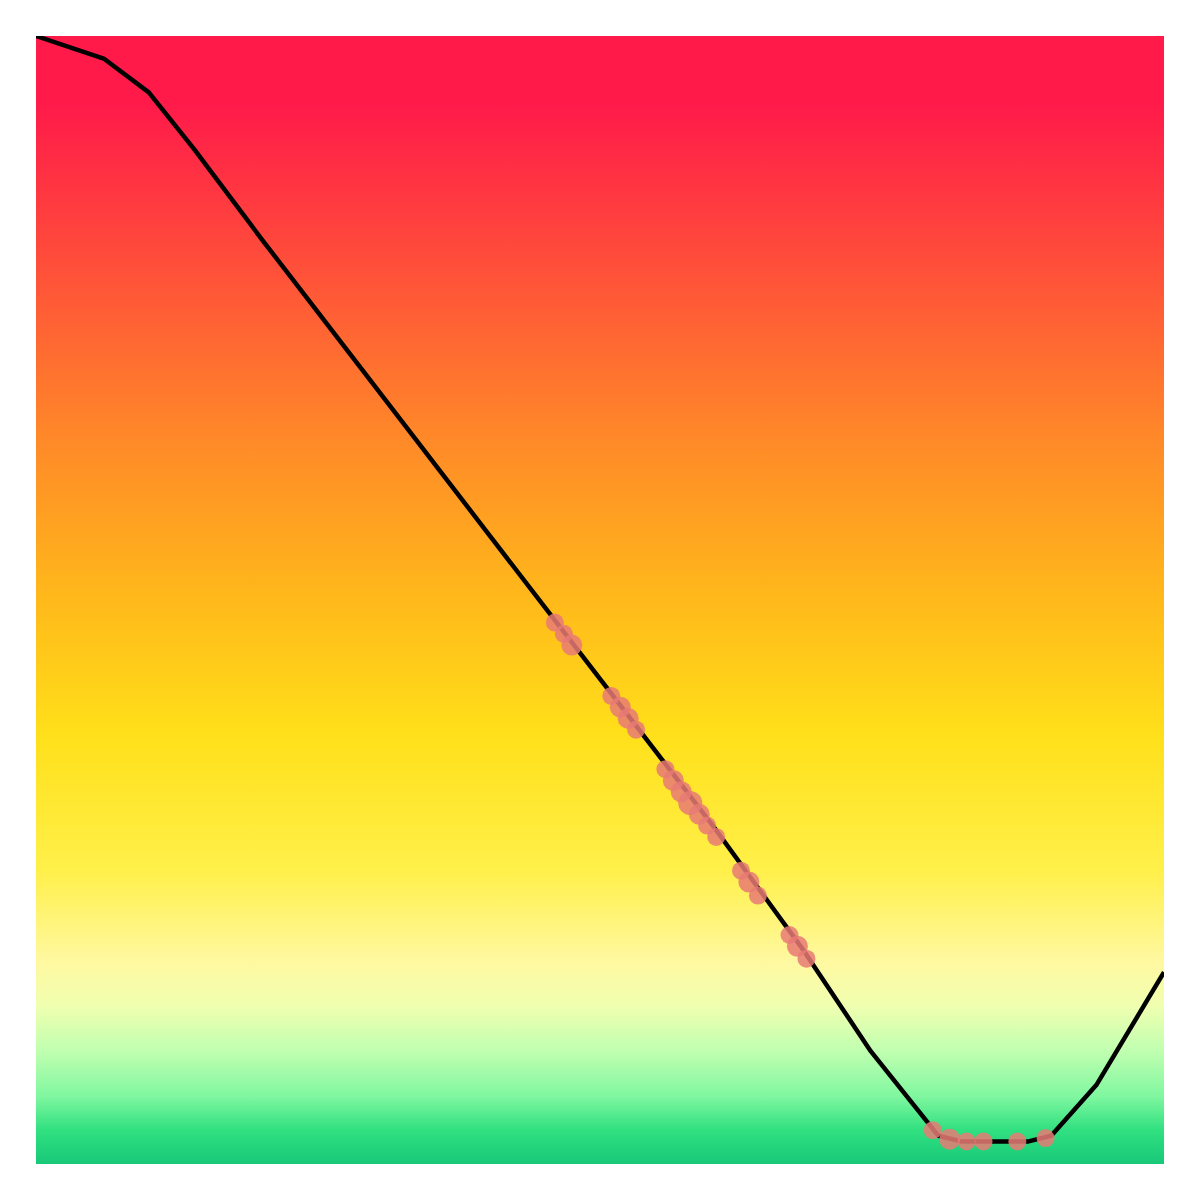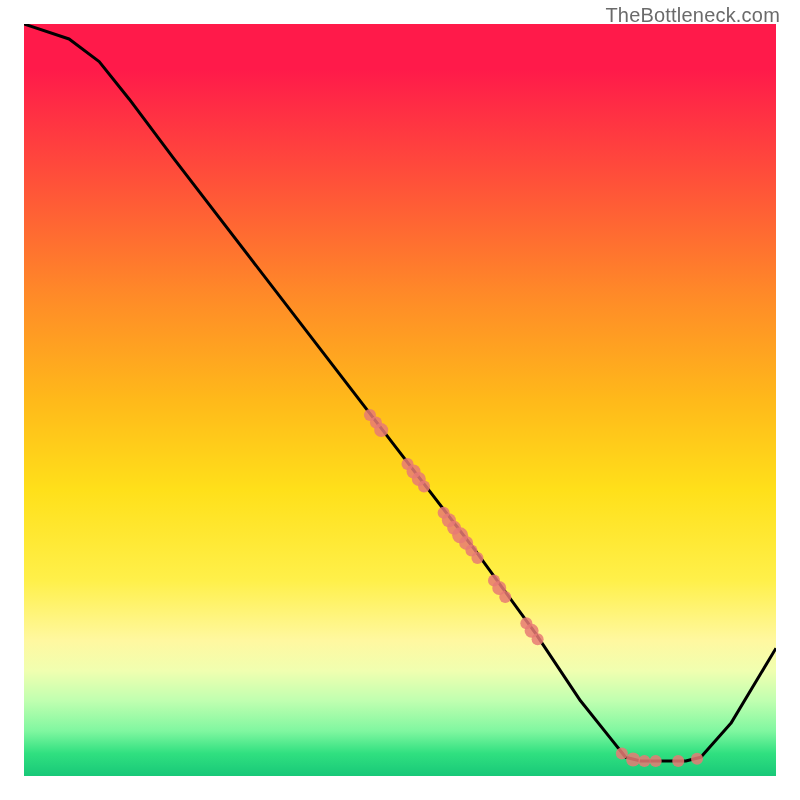--- a/index.html
+++ b/index.html
@@ -54,21 +54,20 @@
     top: 24px;
     width: 752px;
     height: 752px;
   }
 </style>
 </head>
 <body>
 
 <div class="chart-container">
   <div class="gradient-area"></div>
-  <div class="watermark">TheBottleneck.com</div>
   <svg class="plot" viewBox="0 0 752 752">
     <g id="curve-g">
         <path d="M0.00 0.00 L45.12 15.04 L75.20 37.60 L105.28 75.20 L150.40 135.36 L225.60 233.12 L300.80 330.88 L376.00 428.64 L451.20 526.40 L511.36 609.12 L556.48 676.80 L586.56 714.40 L601.60 733.20 L616.64 736.96 L661.76 736.96 L676.80 733.20 L706.88 699.36 L752.00 624.16" fill="none" stroke="#000000" stroke-width="3" stroke-linejoin="round"></path>
       </g>
     <g id="scatter-g">
         <circle cx="345.92" cy="391.04" r="6" fill="#e77a74" fill-opacity="0.85"></circle>
         <circle cx="351.94" cy="398.56" r="6" fill="#e77a74" fill-opacity="0.85"></circle>
         <circle cx="357.20" cy="406.08" r="7" fill="#e77a74" fill-opacity="0.85"></circle>
         <circle cx="383.52" cy="439.92" r="6" fill="#e77a74" fill-opacity="0.85"></circle>
         <circle cx="389.54" cy="447.44" r="7" fill="#e77a74" fill-opacity="0.85"></circle>

